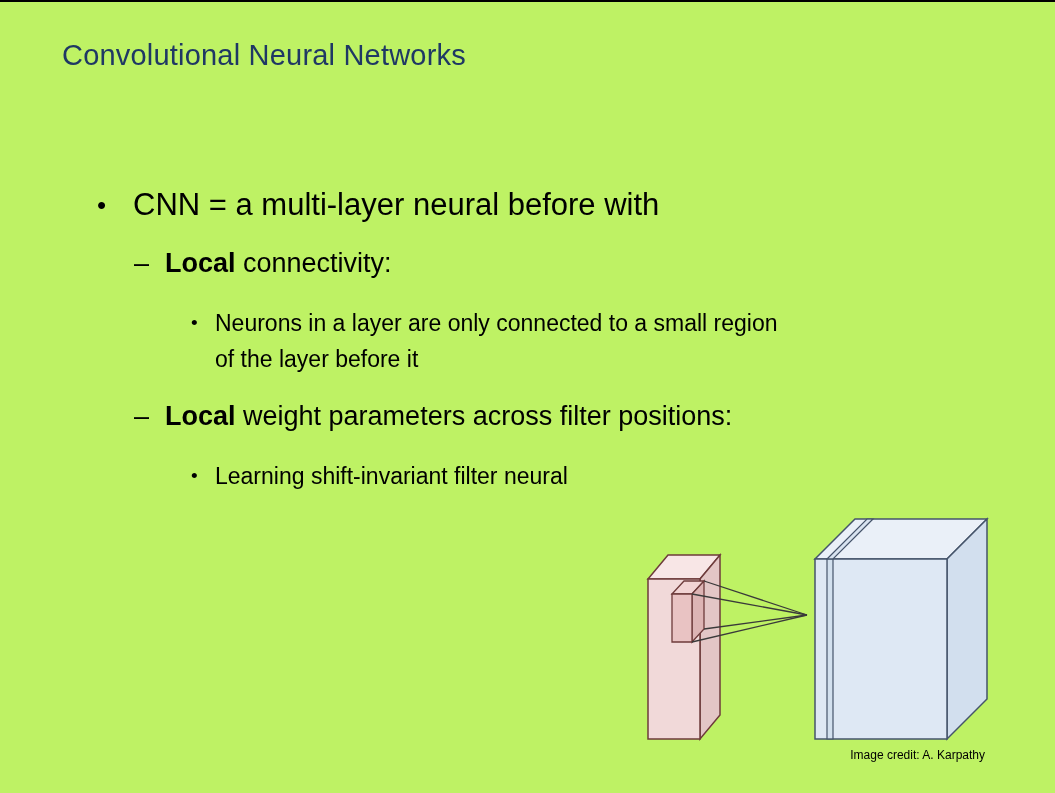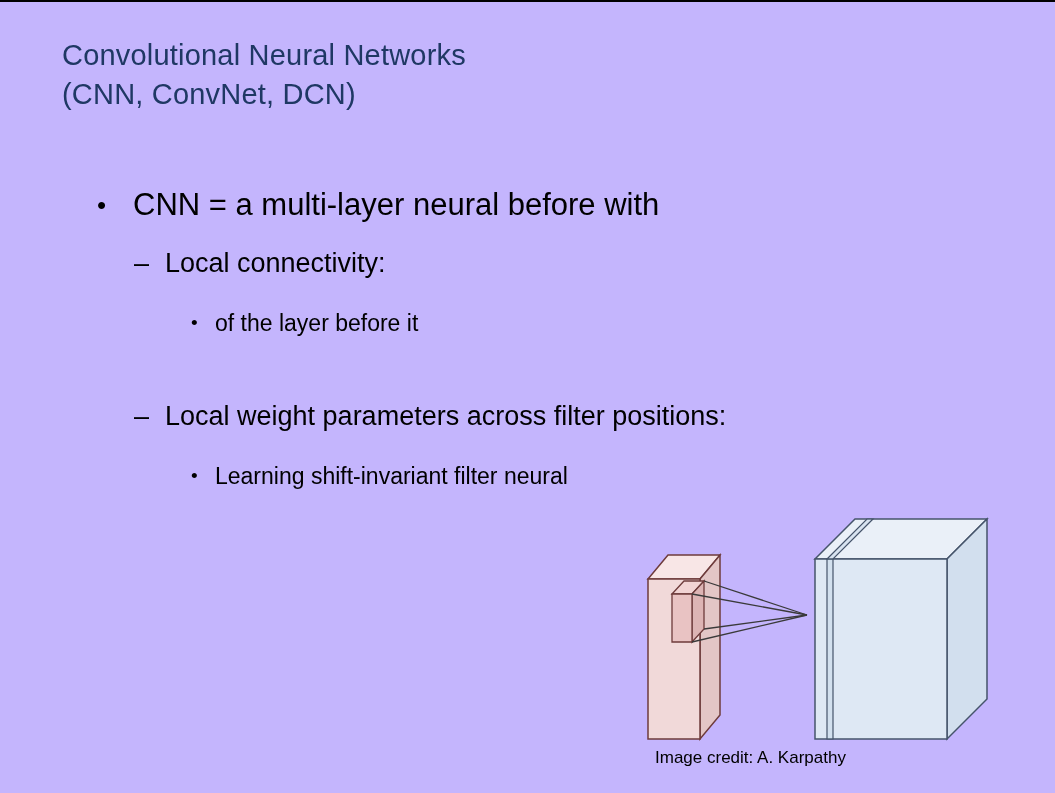--- a/index.html
+++ b/index.html
@@ -3,21 +3,21 @@
 <meta charset="utf-8">
 <style>
   * { margin: 0; padding: 0; box-sizing: border-box; }
   html, body { background: #ffffff; }
   body { width: 1055px; }
 
   .slide {
     position: relative;
     width: 1055px;
     height: 793px;
-    background: #c4b5fd;
+    background: #bef264;
     overflow: hidden;
     font-family: "Liberation Sans", sans-serif;
     color: var(--body-color, #000);
     border-top: 2px solid #000;
   }
 
   .title {
     position: absolute;
     left: 62px;
     top: 34px;
@@ -36,37 +36,37 @@
 
   .l1 { left: 97px;  font-size: 31px; line-height: 40px; }
   .l1 .marker { width: 36px; font-size: 26px; line-height: 40px; }
 
   .l2 { left: 134px; font-size: 27px; line-height: 36px; }
   .l2 .marker { width: 31px; }
 
   .l3 { left: 191px; font-size: 23px; line-height: 36px; }
   .l3 .marker { width: 24px; font-size: 19px; line-height: 36px; }
 
-  .l2 b { font-weight: normal; }
+  .l2 b { font-weight: bold; }
 
   .diagram {
     position: absolute;
     left: 635px;
     top: 492px;
     width: 375px;
     height: 252px;
   }
 
   .caption {
     position: absolute;
     left: 655px;
     top: 746px;
     width: 330px;
-    text-align: left;
-    font-size: 17px;
+    text-align: right;
+    font-size: 12px;
     color: #000;
   }
 
   
   .slab-front { fill: var(--slab-front, #f1d9d9); stroke: var(--slab-edge, #6e3b3b); stroke-width: 1.5; }
   .slab-top   { fill: var(--slab-top,   #f8e6e6); stroke: var(--slab-edge, #6e3b3b); stroke-width: 1.5; }
   .slab-side  { fill: var(--slab-side,  #e3c6c6); stroke: var(--slab-edge, #6e3b3b); stroke-width: 1.5; }
 
   .rf-front { fill: var(--rf-front, #e9c3c3); stroke: var(--slab-edge, #6e3b3b); stroke-width: 1.3; }
   .rf-top   { fill: var(--rf-top,   #f2d4d4); stroke: var(--slab-edge, #6e3b3b); stroke-width: 1.3; }
@@ -80,36 +80,36 @@
 
   .conn-line { stroke: var(--line-color, #3a3a3a); stroke-width: 1.3; fill: none; }
 </style>
 </head>
 <body>
 
 <div class="slide">
 
   <div class="title">
     <div>Convolutional Neural Networks</div>
-    <div>(CNN, ConvNet, DCN)</div>
   </div>
 
   <div class="row l1" style="top:183px">
     <span class="marker">•</span>
     <span class="text">CNN = a multi-layer neural before with</span>
   </div>
 
   <div class="row l2" style="top:243px">
     <span class="marker">–</span>
     <span class="text"><b>Local</b><span> connectivity:</span></span>
   </div>
 
   <div class="row l3" style="top:303px">
     <span class="marker">•</span>
     <div class="text">
+      <div>Neurons in a layer are only connected to a small region</div>
       <div>of the layer before it</div>
     </div>
   </div>
 
   <div class="row l2" style="top:396px">
     <span class="marker">–</span>
     <span class="text"><b>Local</b><span> weight parameters across filter positions:</span></span>
   </div>
 
   <div class="row l3" style="top:456px">

